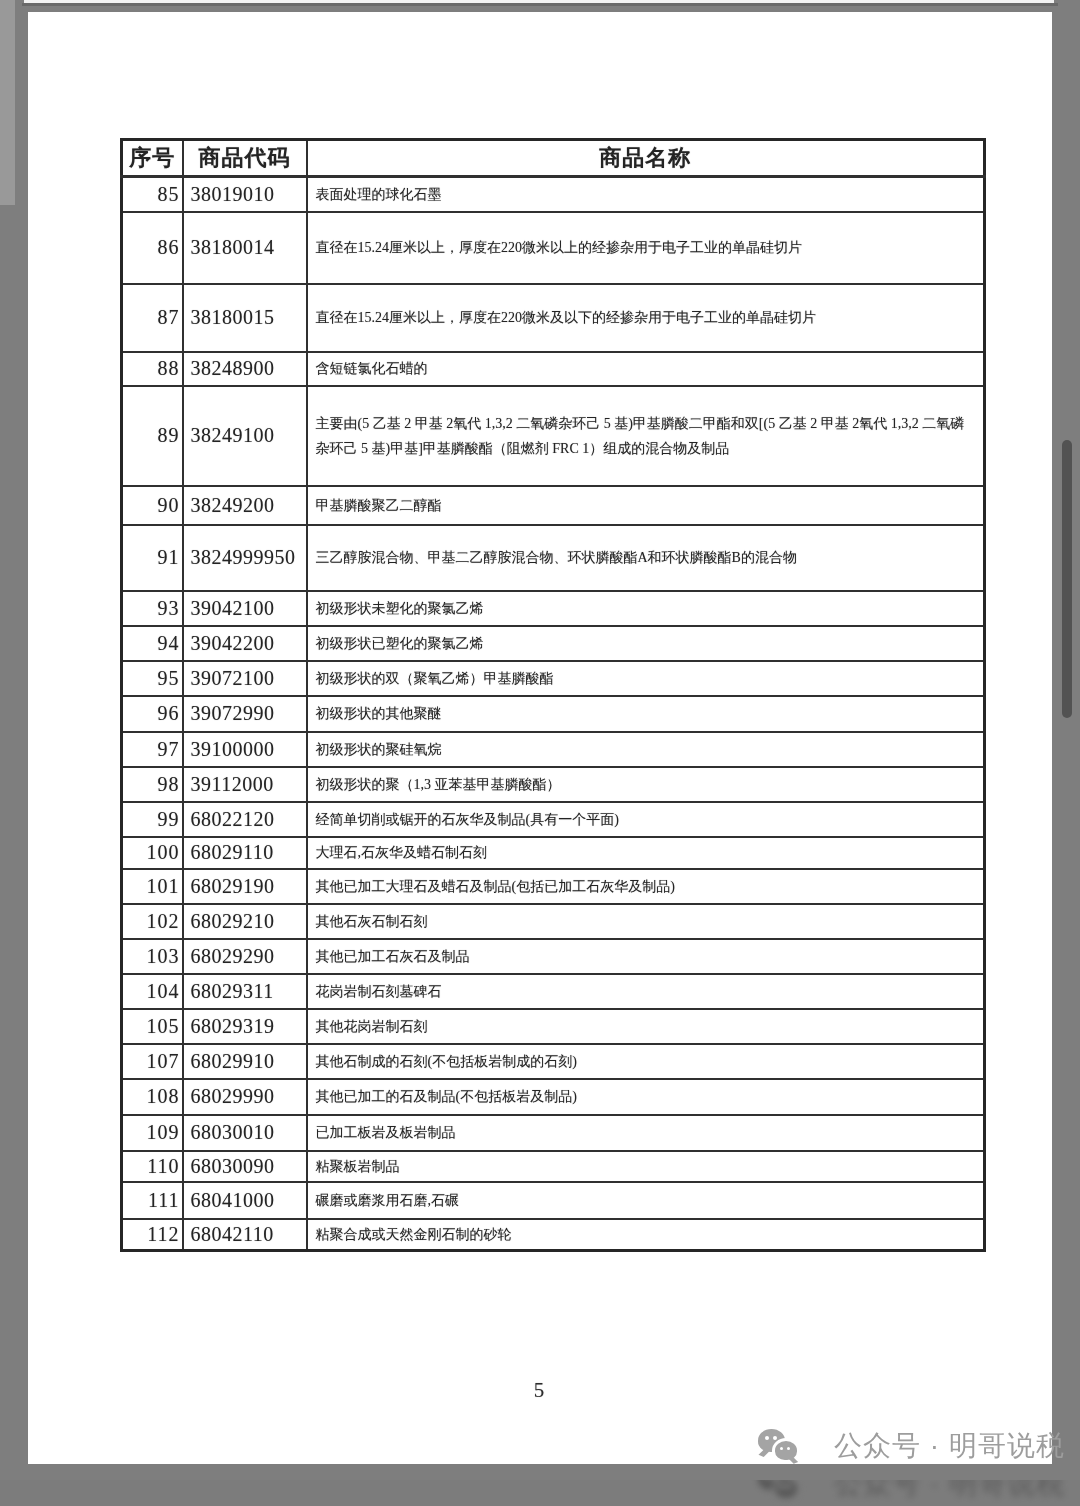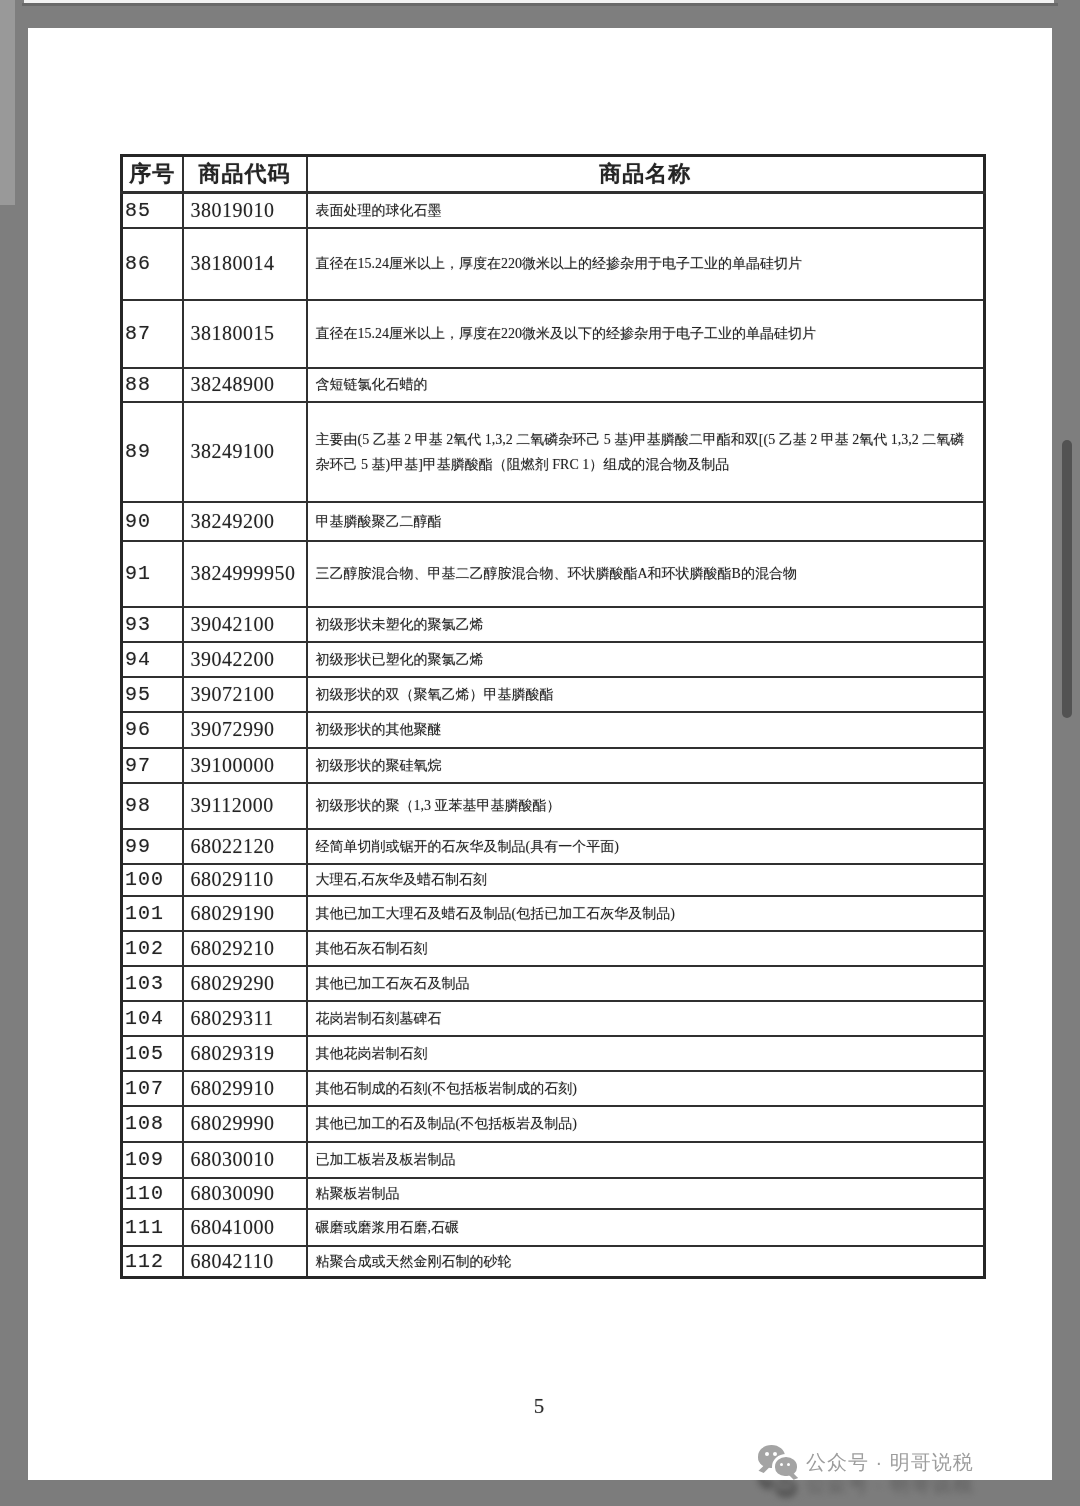--- a/index.html
+++ b/index.html
@@ -6,21 +6,21 @@
   .viewport{
     position:relative;width:1080px;height:1506px;overflow:hidden;
     background:#7e7e7e;font-family:"Liberation Serif","DejaVu Serif",serif;
   }
   
   .prev-page-edge{position:absolute;left:24px;top:0;width:1030px;height:3px;background:#f2f2f2;}
   .prev-page-shadow{position:absolute;left:22px;top:3px;width:1036px;height:3px;background:#696969;}
   .left-light-strip{position:absolute;left:0;top:0;width:15px;height:205px;background:#999999;}
   
   .paper{
-    position:absolute;left:28px;top:28px;width:1024px;height:1452px;
+    position:absolute;left:28px;top:12px;width:1024px;height:1452px;
     background:#ffffff;
   }
   
   .goods-table{
     position:absolute;left:92px;top:126px;width:866px;
     border-collapse:collapse;table-layout:fixed;
     color:#242424;
   }
   .goods-table col.c1{width:61px;}
   .goods-table col.c2{width:124px;}
@@ -29,21 +29,21 @@
     vertical-align:middle;
     text-shadow:0 0 1px rgba(30,30,30,0.35);
     overflow:hidden;
   }
   .goods-table{border:3px solid #262626;}
   .goods-table thead th{
     border-bottom-width:3px;
     font-size:22px;font-weight:bold;text-align:center;
     height:32px;padding:1px 2px;letter-spacing:1px;
   }
-  .goods-table td.c-no{font-size:20px;text-align:left;padding:1px 2px;letter-spacing:1px;font-family:Liberation Mono, monospace;}
+  .goods-table td.c-no{font-size:20px;text-align:right;padding:1px 2px;letter-spacing:1px;}
   .goods-table td.c-code{font-size:20px;text-align:left;padding:1px 4px 1px 7px;letter-spacing:0.5px;}
   .goods-table td.c-name{font-size:14px;text-align:left;padding:2px 6px 2px 8px;line-height:25px;}
   
   .page-number{
     position:absolute;left:451px;top:1366px;width:120px;
     text-align:center;font-size:21px;color:#2c2c2c;
     text-shadow:0 0 1px rgba(30,30,30,0.35);
   }
   
   .watermark{
@@ -56,21 +56,21 @@
   .bub-big::before{left:7px;}
   .bub-big::after{left:15px;}
   .bub-tail-big{position:absolute;left:5px;top:20px;width:7px;height:7px;background:#a4a4a4;transform:skew(-35deg) rotate(18deg);}
   .bub-small{position:absolute;left:16px;top:9px;width:22px;height:19px;background:#a4a4a4;border:3px solid #ffffff;border-radius:50% 50% 46% 46%;}
   .bub-small::before,.bub-small::after{content:"";position:absolute;top:6px;width:3px;height:3px;border-radius:50%;background:#ffffff;}
   .bub-small::before{left:5px;}
   .bub-small::after{left:12px;}
   .bub-tail-small{position:absolute;left:34px;top:28px;width:6px;height:6px;background:#a4a4a4;transform:skew(35deg) rotate(-18deg);}
   .wm-text{
     font-family:"Liberation Sans","DejaVu Sans",sans-serif;
-    font-size:20px;color:#9d9d9d;letter-spacing:1px;
+    font-size:28px;color:#9d9d9d;letter-spacing:1px;margin-left:28px;
   }
   
   .bottom-band{
     position:absolute;left:0;top:1480px;width:1080px;height:26px;
     background:#7c7c7c;overflow:hidden;
   }
   .wm-shadow{
     position:absolute;left:756px;top:-14px;height:36px;
     display:flex;align-items:center;white-space:nowrap;
     filter:blur(3px);opacity:0.75;
@@ -161,21 +161,21 @@
           <tr style="height: 36px;">
     <td class="c-no">96</td>
     <td class="c-code">39072990</td>
     <td class="c-name">初级形状的其他聚醚</td>
   </tr>
           <tr style="height: 35px;">
     <td class="c-no">97</td>
     <td class="c-code">39100000</td>
     <td class="c-name">初级形状的聚硅氧烷</td>
   </tr>
-          <tr style="height: 46px;">
+          <tr style="height: 35px;">
     <td class="c-no">98</td>
     <td class="c-code">39112000</td>
     <td class="c-name">初级形状的聚（1,3 亚苯基甲基膦酸酯）</td>
   </tr>
           <tr style="height: 35px;">
     <td class="c-no">99</td>
     <td class="c-code">68022120</td>
     <td class="c-name">经简单切削或锯开的石灰华及制品(具有一个平面)</td>
   </tr>
           <tr style="height: 32px;">

